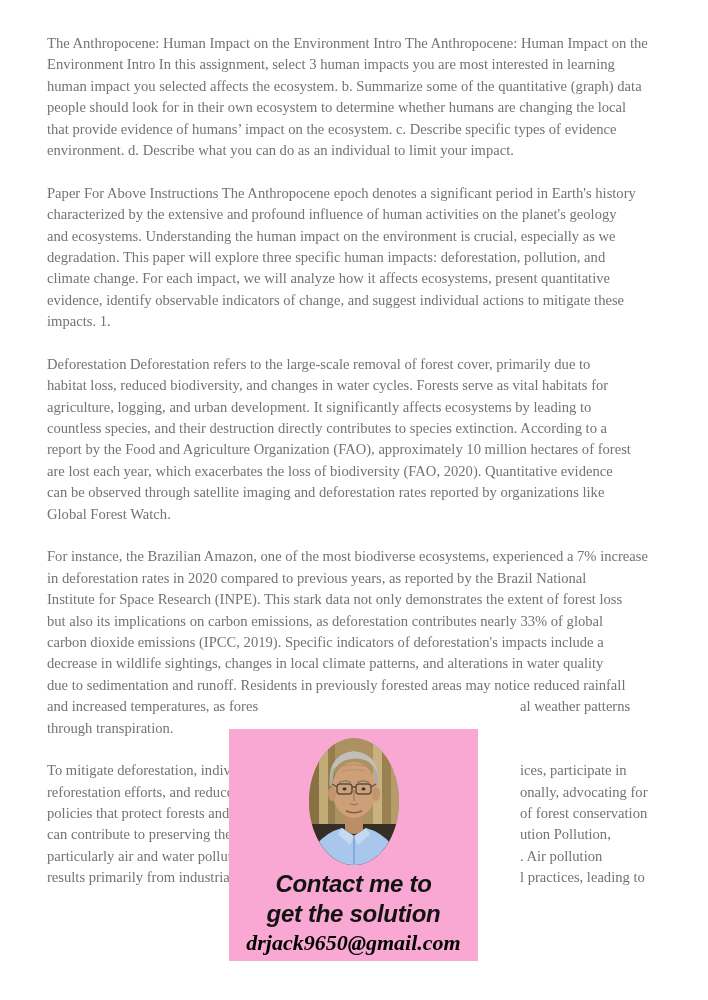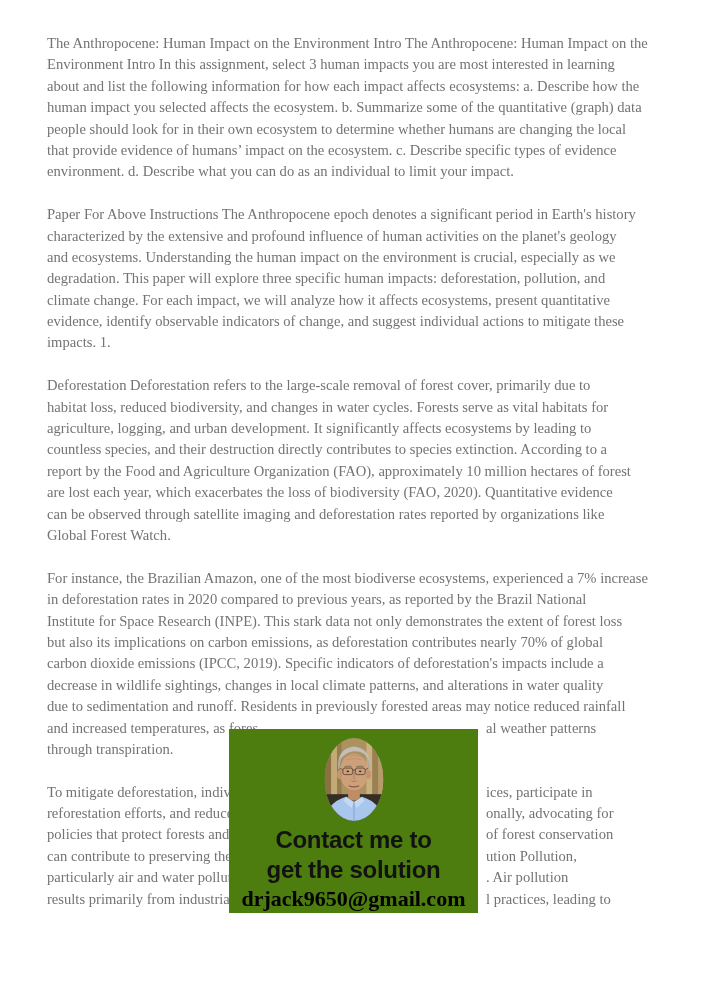--- a/index.html
+++ b/index.html
@@ -6,45 +6,45 @@
   body{
     width:708px;height:1000px;background:#ffffff;position:relative;overflow:hidden;
     font-family:"Liberation Serif", serif;
   }
   .doc{
     position:absolute;left:47px;top:33px;width:640px;
     color:#737373;font-size:14.6px;line-height:21.4px;
   }
   .para{margin:0 0 21.4px 0;}
   .line{white-space:pre;position:relative;height:21.4px;}
-  .seg-right{position:absolute;left:412px;top:0;padding-left:27px;}
+  .seg-right{position:absolute;left:446px;top:0;padding-left:27px;}
   .promo{
-    position:absolute;left:229px;top:729px;width:249px;height:184px;
-    background:#4d7c0f;display:flex;flex-direction:column;align-items:center;
+    position:absolute;left:229px;top:729px;width:249px;height:232px;
+    background:#f9a8d4;display:flex;flex-direction:column;align-items:center;
     z-index:5;
+    font-style:italic;
   }
   .avatar{margin-top:9px;display:block;}
   .promo-line{
     font-family:"Liberation Sans", sans-serif;font-weight:bold;
     font-size:24px;line-height:30px;color:#121212;letter-spacing:-0.3px;
   }
   .promo-line.first{margin-top:4px;}
   .promo-email{
     font-family:"Liberation Serif", serif;font-weight:bold;
     font-size:22px;line-height:28px;color:#000000;
   }
 </style>
 </head>
 <body>
 
 <div class="doc">
     <div class="para">
       <div class="line">The Anthropocene: Human Impact on the Environment Intro The Anthropocene: Human Impact on the</div>
       <div class="line">Environment Intro In this assignment, select 3 human impacts you are most interested in learning</div>
-      <div class="line">about and list the following information for how each impact affects ecosystems: a. Describe how the</div>
       <div class="line">human impact you selected affects the ecosystem. b. Summarize some of the quantitative (graph) data</div>
       <div class="line">people should look for in their own ecosystem to determine whether humans are changing the local</div>
       <div class="line">that provide evidence of humans’ impact on the ecosystem. c. Describe specific types of evidence</div>
       <div class="line">environment. d. Describe what you can do as an individual to limit your impact.</div>
     </div>
     <div class="para">
       <div class="line">Paper For Above Instructions The Anthropocene epoch denotes a significant period in Earth's history</div>
       <div class="line">characterized by the extensive and profound influence of human activities on the planet's geology</div>
       <div class="line">and ecosystems. Understanding the human impact on the environment is crucial, especially as we</div>
       <div class="line">degradation. This paper will explore three specific human impacts: deforestation, pollution, and</div>
@@ -59,21 +59,21 @@
       <div class="line">countless species, and their destruction directly contributes to species extinction. According to a</div>
       <div class="line">report by the Food and Agriculture Organization (FAO), approximately 10 million hectares of forest</div>
       <div class="line">are lost each year, which exacerbates the loss of biodiversity (FAO, 2020). Quantitative evidence</div>
       <div class="line">can be observed through satellite imaging and deforestation rates reported by organizations like</div>
       <div class="line">Global Forest Watch.</div>
     </div>
     <div class="para">
       <div class="line">For instance, the Brazilian Amazon, one of the most biodiverse ecosystems, experienced a 7% increase</div>
       <div class="line">in deforestation rates in 2020 compared to previous years, as reported by the Brazil National</div>
       <div class="line">Institute for Space Research (INPE). This stark data not only demonstrates the extent of forest loss</div>
-      <div class="line">but also its implications on carbon emissions, as deforestation contributes nearly 70% of global</div>
+      <div class="line">but also its implications on carbon emissions, as deforestation contributes nearly 33% of global</div>
       <div class="line">carbon dioxide emissions (IPCC, 2019). Specific indicators of deforestation's impacts include a</div>
       <div class="line">decrease in wildlife sightings, changes in local climate patterns, and alterations in water quality</div>
       <div class="line">due to sedimentation and runoff. Residents in previously forested areas may notice reduced rainfall</div>
       <div class="line"><span>and increased temperatures, as fores</span><span class="seg-right">al weather patterns</span></div>
       <div class="line">through transpiration.</div>
     </div>
     <div class="para">
       <div class="line"><span>To mitigate deforestation, individu</span><span class="seg-right">ices, participate in</span></div>
       <div class="line"><span>reforestation efforts, and reduce pap</span><span class="seg-right">onally, advocating for</span></div>
       <div class="line"><span>policies that protect forests and rai</span><span class="seg-right">of forest conservation</span></div>

